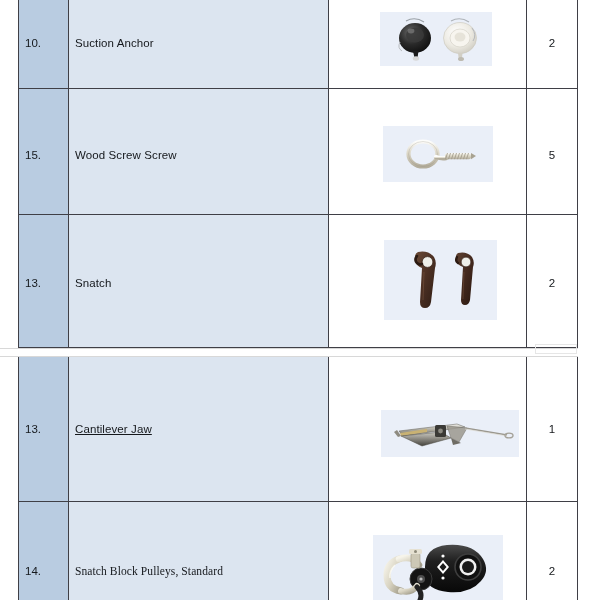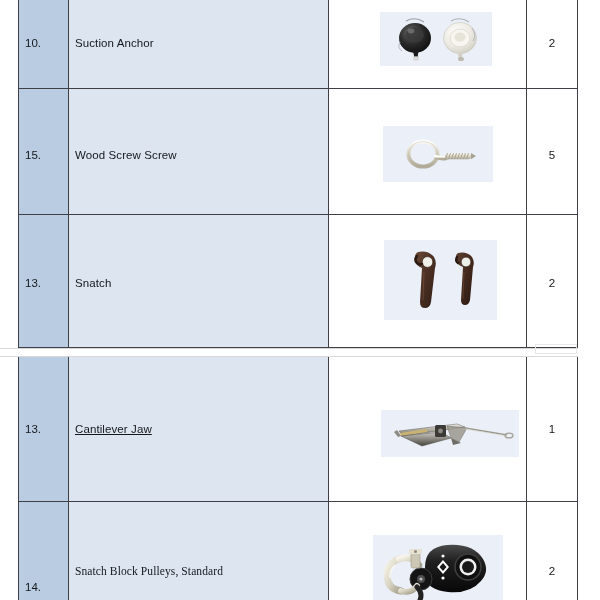--- a/index.html
+++ b/index.html
@@ -255,21 +255,21 @@
     <div class="vline" style="left:559px;top:0;height:144px;"></div>
     <div class="rowline" style="top:144px;"></div>
   </div>
 
   <div class="tbl" style="top:502px;">
     <div class="cell c-num" style="top:0;height:98px;"></div>
     <div class="cell c-desc" style="top:0;height:98px;"></div>
     <div class="cell c-img" style="top:0;height:98px;"></div>
     <div class="cell c-qty" style="top:0;height:98px;"></div>
 
-    <div class="num-txt" style="top:63px;margin-top:16px;">14.</div>
+    <div class="num-txt" style="top:63px;">14.</div>
     <div class="desc-txt" style="top:63px;left:57px;font-family:Liberation Serif, serif;">Snatch Block Pulleys, Standard</div>
     <div class="qty-txt" style="top:63px;">2</div>
 
     <div class="imgbox" style="left:355px;top:33px;width:130px;height:65px;">
       <svg viewBox="0 0 130 65" xmlns="http://www.w3.org/2000/svg">
         <defs>
           <linearGradient id="blkBody" x1="0" y1="0" x2="0" y2="1">
             <stop offset="0%" stop-color="#4a4a4a"></stop>
             <stop offset="35%" stop-color="#1f1f1f"></stop>
             <stop offset="100%" stop-color="#080808"></stop>

